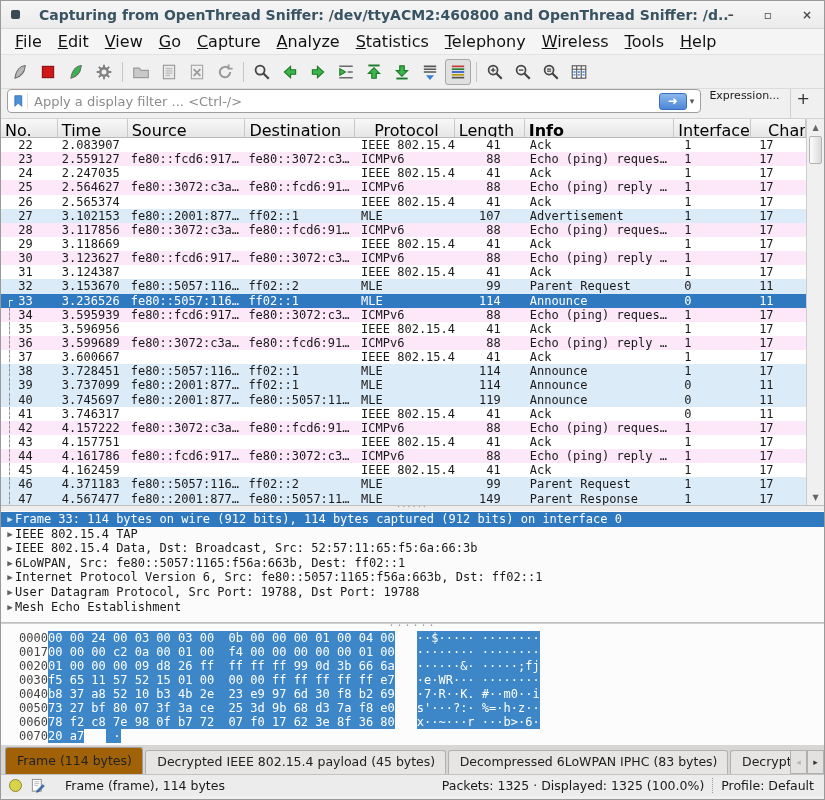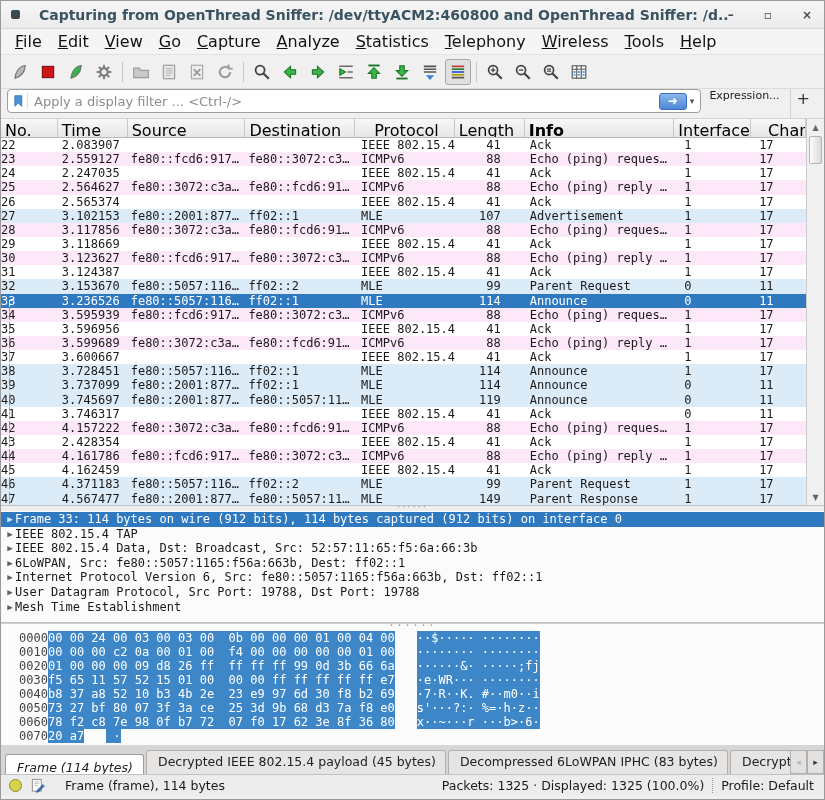--- a/index.html
+++ b/index.html
@@ -54,21 +54,21 @@
   #list-header { height: 19px; display: flex; background: linear-gradient(#f8f8f8,#e6e6e6); border-bottom: 1px solid #b9b9b9;
     font-family: "DejaVu Sans", sans-serif; font-size: 16px; color: #000; }
   .hcell { border-right: 1px solid #c8c8c8; padding: 2px 0 0 4px; overflow: hidden; white-space: nowrap; }
   #packet-rows { font-family: "DejaVu Sans Mono", "Liberation Mono", monospace; font-size: 12px; }
   .pkt-row { height: 14.15px; line-height: 14.15px; display: flex; position: relative; white-space: pre; }
   .pkt-row.plain { background: #ffffff; }
   .pkt-row.pink  { background: #fce8f9; }
   .pkt-row.blue  { background: #dcebf8; }
   .pkt-row.sel   { background: #2f79c0; color: #ffffff; }
   .cell { overflow: hidden; white-space: pre; }
-  .c-no    { width: 57px;  text-align: left; padding-right: 8px; }
+  .c-no    { width: 57px;  text-align: center; padding-right: 8px; }
   .c-time  { width: 70px;  padding-left: 4px; }
   .c-src   { width: 118px; padding-left: 3px; }
   .c-dst   { width: 110px; padding-left: 3px; }
   .c-proto { width: 100px; padding-left: 6px; }
   .c-len   { width: 70px;  text-align: right; padding-right: 24px; }
   .c-info  { width: 150px; padding-left: 5px; }
   .c-if    { width: 77px;  padding-left: 10px; }
   .c-ch    { width: 55px;  padding-left: 8px; }
   .row-mark { position: absolute; left: 5px; top: 0; font-size: 11px; }
   .mark-start { color: #eaf2fb; }
@@ -102,21 +102,21 @@
   .hex-row { height: 14px; line-height: 14px; white-space: pre; display: flex; }
   .hx-off { width: 47px; padding-left: 18px; color: #444; flex: 0 0 47px; }
   .hx-bytes { background: #3d87c9; color: #ffffff; }
   .hx-ascii { background: #3d87c9; color: #ffffff; margin-left: 22px; }
 
   
   #tabbar { flex: 0 0 29px; background: #d8d6d4; display: flex; align-items: flex-end; padding-left: 4px; position: relative; }
   .btab { height: 24px; line-height: 22px; padding: 0 11px; font-size: 12.5px; background: #e7e5e3;
     border: 1px solid #b2b0ae; border-bottom: none; border-radius: 3px 3px 0 0; margin-right: 2px;
     white-space: nowrap; overflow: hidden; color: #222; }
-  .btab.active { background: #ffffff; height: 20px; line-height: 26px; border-color: #9d9d9d; font-style: italic; }
+  .btab.active { background: #a16207; height: 27px; line-height: 26px; border-color: #9d9d9d; }
   .btab.clipped { max-width: 92px; border-right: none; border-radius: 3px 0 0 0; }
   #tab-scroll { position: absolute; right: 0; bottom: 0; height: 24px; display: flex; }
   .tab-arrow { width: 17px; height: 24px; background: #e4e2e0; border: 1px solid #b2b0ae;
     display: flex; align-items: center; justify-content: center; font-size: 9px; color: #333; }
   .tab-arrow.disabled { color: #b5b5b5; }
 
   
   #statusbar { flex: 0 0 22px; background: #ececec; border-top: 1px solid #c2c2c2; display: flex;
     align-items: center; font-size: 12.5px; padding: 0 10px 0 8px; gap: 8px; }
   #expert-dot { width: 13px; height: 13px; border-radius: 50%; background: #d9d34a; border: 1px solid #8e8a2e; }
@@ -323,21 +323,21 @@
           <div class="pkt-row sel"><div class="cell c-no">33</div><div class="cell c-time">3.236526</div><div class="cell c-src">fe80::5057:116…</div><div class="cell c-dst">ff02::1</div><div class="cell c-proto">MLE</div><div class="cell c-len">114</div><div class="cell c-info">Announce</div><div class="cell c-if">0</div><div class="cell c-ch">11</div><span class="row-mark mark-start">┌</span></div>
           <div class="pkt-row pink"><div class="cell c-no">34</div><div class="cell c-time">3.595939</div><div class="cell c-src">fe80::fcd6:917…</div><div class="cell c-dst">fe80::3072:c3…</div><div class="cell c-proto">ICMPv6</div><div class="cell c-len">88</div><div class="cell c-info">Echo (ping) reques…</div><div class="cell c-if">1</div><div class="cell c-ch">17</div><span class="row-mark mark-cont">┆</span></div>
           <div class="pkt-row plain"><div class="cell c-no">35</div><div class="cell c-time">3.596956</div><div class="cell c-src"></div><div class="cell c-dst"></div><div class="cell c-proto">IEEE 802.15.4</div><div class="cell c-len">41</div><div class="cell c-info">Ack</div><div class="cell c-if">1</div><div class="cell c-ch">17</div><span class="row-mark mark-cont">┆</span></div>
           <div class="pkt-row pink"><div class="cell c-no">36</div><div class="cell c-time">3.599689</div><div class="cell c-src">fe80::3072:c3a…</div><div class="cell c-dst">fe80::fcd6:91…</div><div class="cell c-proto">ICMPv6</div><div class="cell c-len">88</div><div class="cell c-info">Echo (ping) reply …</div><div class="cell c-if">1</div><div class="cell c-ch">17</div><span class="row-mark mark-cont">┆</span></div>
           <div class="pkt-row plain"><div class="cell c-no">37</div><div class="cell c-time">3.600667</div><div class="cell c-src"></div><div class="cell c-dst"></div><div class="cell c-proto">IEEE 802.15.4</div><div class="cell c-len">41</div><div class="cell c-info">Ack</div><div class="cell c-if">1</div><div class="cell c-ch">17</div><span class="row-mark mark-cont">┆</span></div>
           <div class="pkt-row blue"><div class="cell c-no">38</div><div class="cell c-time">3.728451</div><div class="cell c-src">fe80::5057:116…</div><div class="cell c-dst">ff02::1</div><div class="cell c-proto">MLE</div><div class="cell c-len">114</div><div class="cell c-info">Announce</div><div class="cell c-if">1</div><div class="cell c-ch">17</div><span class="row-mark mark-cont">┆</span></div>
           <div class="pkt-row blue"><div class="cell c-no">39</div><div class="cell c-time">3.737099</div><div class="cell c-src">fe80::2001:877…</div><div class="cell c-dst">ff02::1</div><div class="cell c-proto">MLE</div><div class="cell c-len">114</div><div class="cell c-info">Announce</div><div class="cell c-if">0</div><div class="cell c-ch">11</div><span class="row-mark mark-cont">┆</span></div>
           <div class="pkt-row blue"><div class="cell c-no">40</div><div class="cell c-time">3.745697</div><div class="cell c-src">fe80::2001:877…</div><div class="cell c-dst">fe80::5057:11…</div><div class="cell c-proto">MLE</div><div class="cell c-len">119</div><div class="cell c-info">Announce</div><div class="cell c-if">0</div><div class="cell c-ch">11</div><span class="row-mark mark-cont">┆</span></div>
           <div class="pkt-row plain"><div class="cell c-no">41</div><div class="cell c-time">3.746317</div><div class="cell c-src"></div><div class="cell c-dst"></div><div class="cell c-proto">IEEE 802.15.4</div><div class="cell c-len">41</div><div class="cell c-info">Ack</div><div class="cell c-if">0</div><div class="cell c-ch">11</div><span class="row-mark mark-cont">┆</span></div>
           <div class="pkt-row pink"><div class="cell c-no">42</div><div class="cell c-time">4.157222</div><div class="cell c-src">fe80::3072:c3a…</div><div class="cell c-dst">fe80::fcd6:91…</div><div class="cell c-proto">ICMPv6</div><div class="cell c-len">88</div><div class="cell c-info">Echo (ping) reques…</div><div class="cell c-if">1</div><div class="cell c-ch">17</div><span class="row-mark mark-cont">┆</span></div>
-          <div class="pkt-row plain"><div class="cell c-no">43</div><div class="cell c-time">2.428354</div><div class="cell c-src"></div><div class="cell c-dst"></div><div class="cell c-proto">IEEE 802.15.4</div><div class="cell c-len">41</div><div class="cell c-info">Ack</div><div class="cell c-if">1</div><div class="cell c-ch">17</div><span class="row-mark mark-cont">┆</span></div>
+          <div class="pkt-row plain"><div class="cell c-no">43</div><div class="cell c-time">4.157751</div><div class="cell c-src"></div><div class="cell c-dst"></div><div class="cell c-proto">IEEE 802.15.4</div><div class="cell c-len">41</div><div class="cell c-info">Ack</div><div class="cell c-if">1</div><div class="cell c-ch">17</div><span class="row-mark mark-cont">┆</span></div>
           <div class="pkt-row pink"><div class="cell c-no">44</div><div class="cell c-time">4.161786</div><div class="cell c-src">fe80::fcd6:917…</div><div class="cell c-dst">fe80::3072:c3…</div><div class="cell c-proto">ICMPv6</div><div class="cell c-len">88</div><div class="cell c-info">Echo (ping) reply …</div><div class="cell c-if">1</div><div class="cell c-ch">17</div><span class="row-mark mark-cont">┆</span></div>
           <div class="pkt-row plain"><div class="cell c-no">45</div><div class="cell c-time">4.162459</div><div class="cell c-src"></div><div class="cell c-dst"></div><div class="cell c-proto">IEEE 802.15.4</div><div class="cell c-len">41</div><div class="cell c-info">Ack</div><div class="cell c-if">1</div><div class="cell c-ch">17</div><span class="row-mark mark-cont">┆</span></div>
           <div class="pkt-row blue"><div class="cell c-no">46</div><div class="cell c-time">4.371183</div><div class="cell c-src">fe80::5057:116…</div><div class="cell c-dst">ff02::2</div><div class="cell c-proto">MLE</div><div class="cell c-len">99</div><div class="cell c-info">Parent Request</div><div class="cell c-if">1</div><div class="cell c-ch">17</div><span class="row-mark mark-cont">┆</span></div>
           <div class="pkt-row blue"><div class="cell c-no">47</div><div class="cell c-time">4.567477</div><div class="cell c-src">fe80::2001:877…</div><div class="cell c-dst">fe80::5057:11…</div><div class="cell c-proto">MLE</div><div class="cell c-len">149</div><div class="cell c-info">Parent Response</div><div class="cell c-if">1</div><div class="cell c-ch">17</div><span class="row-mark mark-cont">┆</span></div>
         </div>
     </div>
     <div id="v-scrollbar">
       <div class="sb-arrow up">▲</div>
       <div id="sb-thumb"></div>
       <div class="sb-arrow down">▼</div>
@@ -348,27 +348,27 @@
       <span class="dots">······</span>
     </div>
 
   <div id="detailpane">
       <div class="det-row sel"><span class="tri">▶</span><span>Frame 33: 114 bytes on wire (912 bits), 114 bytes captured (912 bits) on interface 0</span></div>
       <div class="det-row"><span class="tri">▶</span><span>IEEE 802.15.4 TAP</span></div>
       <div class="det-row"><span class="tri">▶</span><span>IEEE 802.15.4 Data, Dst: Broadcast, Src: 52:57:11:65:f5:6a:66:3b</span></div>
       <div class="det-row"><span class="tri">▶</span><span>6LoWPAN, Src: fe80::5057:1165:f56a:663b, Dest: ff02::1</span></div>
       <div class="det-row"><span class="tri">▶</span><span>Internet Protocol Version 6, Src: fe80::5057:1165:f56a:663b, Dst: ff02::1</span></div>
       <div class="det-row"><span class="tri">▶</span><span>User Datagram Protocol, Src Port: 19788, Dst Port: 19788</span></div>
-      <div class="det-row"><span class="tri">▶</span><span>Mesh Time Establishment</span></div>
+      <div class="det-row"><span class="tri">▶</span><span>Mesh Echo Establishment</span></div>
     </div>
 
   <div id="hexpane">
     <span id="hex-dots">······</span>
   <div class="hex-row"><span class="hx-off">0000</span><span class="hx-bytes">00 00 24 00 03 00 03 00  0b 00 00 00 01 00 04 00</span><span class="hx-ascii">··$····· ········</span></div>
-      <div class="hex-row"><span class="hx-off">0010</span><span class="hx-bytes">00 00 00 c2 0a 00 01 00  f4 00 00 00 00 00 01 00</span><span class="hx-ascii">········ ········</span></div>
+      <div class="hex-row"><span class="hx-off">0017</span><span class="hx-bytes">00 00 00 c2 0a 00 01 00  f4 00 00 00 00 00 01 00</span><span class="hx-ascii">········ ········</span></div>
       <div class="hex-row"><span class="hx-off">0020</span><span class="hx-bytes">01 00 00 00 09 d8 26 ff  ff ff ff 99 0d 3b 66 6a</span><span class="hx-ascii">······&amp;· ·····;fj</span></div>
       <div class="hex-row"><span class="hx-off">0030</span><span class="hx-bytes">f5 65 11 57 52 15 01 00  00 00 ff ff ff ff ff e7</span><span class="hx-ascii">·e·WR··· ········</span></div>
       <div class="hex-row"><span class="hx-off">0040</span><span class="hx-bytes">b8 37 a8 52 10 b3 4b 2e  23 e9 97 6d 30 f8 b2 69</span><span class="hx-ascii">·7·R··K. #··m0··i</span></div>
       <div class="hex-row"><span class="hx-off">0050</span><span class="hx-bytes">73 27 bf 80 07 3f 3a ce  25 3d 9b 68 d3 7a f8 e0</span><span class="hx-ascii">s'···?:· %=·h·z··</span></div>
       <div class="hex-row"><span class="hx-off">0060</span><span class="hx-bytes">78 f2 c8 7e 98 0f b7 72  07 f0 17 62 3e 8f 36 80</span><span class="hx-ascii">x··~···r ···b&gt;·6·</span></div>
       <div class="hex-row"><span class="hx-off">0070</span><span class="hx-bytes">20 a7</span><span class="hx-ascii"> ·</span></div>
     </div>
 
   <div id="tabbar">
     <div class="btab active">Frame (114 bytes)</div>

